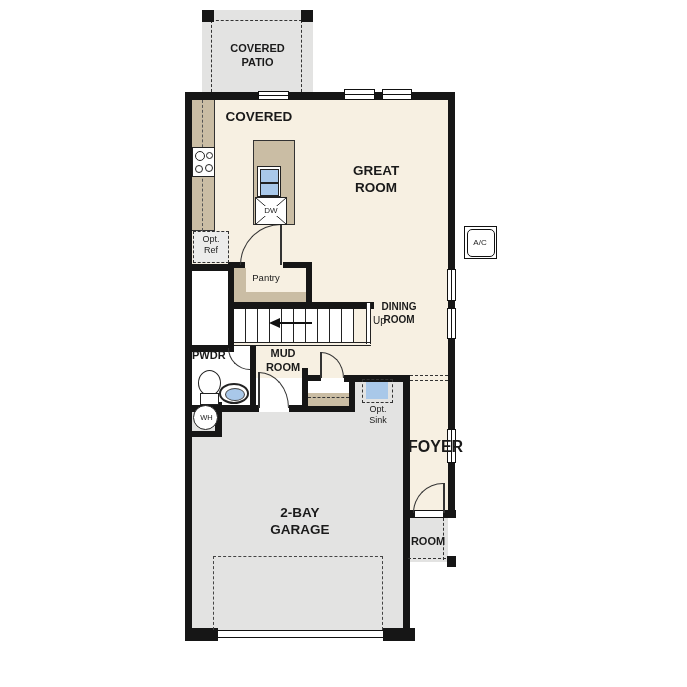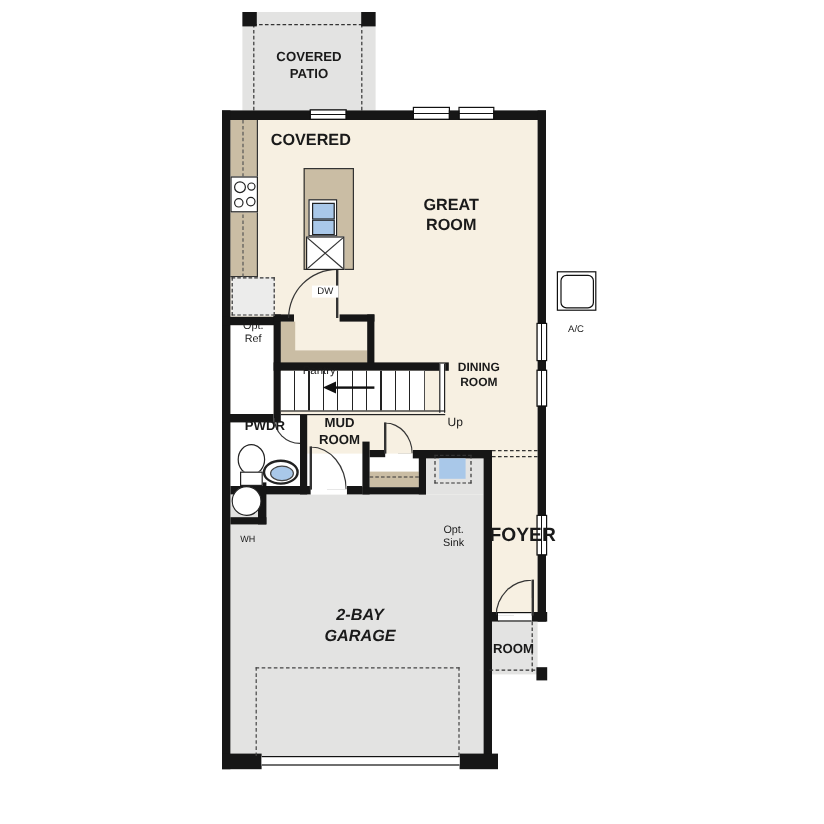--- a/index.html
+++ b/index.html
@@ -6,21 +6,21 @@
   body{width:687px;height:687px;background:#ffffff;font-family:"Liberation Sans",sans-serif;}
   .plan{position:relative;width:687px;height:687px;background:#fff;overflow:hidden;}
   .abs{position:absolute;}
   .wall{position:absolute;background:#161616;}
   .cream{background:#f7f0e2;}
   .gray{background:#e3e3e2;}
   .lgray{background:#ececeb;}
   .tan{background:#cabda4;}
   .white{background:#ffffff;}
   .lbl{position:absolute;white-space:pre-line;text-align:center;font-weight:bold;color:#1a1a1a;line-height:1.25;}
-  .sm{font-weight:normal;margin-top:32px;}
+  .sm{font-weight:normal;}
   .win-h{position:absolute;background:linear-gradient(#fff 42%,#111 42%,#111 58%,#fff 58%);border:1px solid #111;box-sizing:border-box;}
   .win-v{position:absolute;background:linear-gradient(to right,#fff 42%,#111 42%,#111 58%,#fff 58%);border:1px solid #111;box-sizing:border-box;}
   .dash{position:absolute;box-sizing:border-box;}
   .arc{position:absolute;box-sizing:border-box;border:0 solid #333;}
   .leaf{position:absolute;background:#333;}
   .fix{position:absolute;box-sizing:border-box;background:#fff;border:1.2px solid #222;}
   .treads{position:absolute;background-color:#fff;background-image:repeating-linear-gradient(to right,transparent 0,transparent 11px,#222 11px,#222 12px);}
   .arrowhead{position:absolute;width:0;height:0;border-top:5px solid transparent;border-bottom:5px solid transparent;border-right:11px solid #111;}
 </style>
 </head>
@@ -156,21 +156,21 @@
 
   <div class="dash" style="left:213px;top:556px;width:170px;height:74px;border-left:1.5px dashed #444;border-right:1.5px dashed #444;border-top:1.5px dashed #444;"></div>
   <div class="abs white" style="left:218px;top:630px;width:165px;height:8px;border-top:1.5px solid #111;border-bottom:1.5px solid #111;box-sizing:border-box;"></div>
 
   <div class="lbl" style="left:214px;top:109px;width:90px;font-size:13.5px;">COVERED</div>
   <div class="lbl" style="left:336px;top:163px;width:80px;font-size:13.5px;">GREAT
 ROOM</div>
   <div class="lbl" style="left:359px;top:301px;width:80px;font-size:10px;">DINING
 ROOM</div>
   <div class="lbl sm" style="left:234px;top:272px;width:64px;font-size:9.5px;">Pantry</div>
-  <div class="lbl" style="left:192px;top:349px;width:46px;font-size:11px;text-align:left;padding-left:12px;">PWDR</div>
+  <div class="lbl" style="left:192px;top:349px;width:46px;font-size:11px;text-align:left;padding-left:0;">PWDR</div>
   <div class="lbl" style="left:253px;top:347px;width:60px;font-size:11px;">MUD
 ROOM</div>
-  <div class="lbl" style="left:255px;top:505px;width:90px;font-size:13.5px;font-style:italic;">2-BAY
+  <div class="lbl" style="left:255px;top:505px;width:90px;font-size:13.5px;">2-BAY
 GARAGE</div>
   <div class="lbl" style="left:408px;top:437px;width:42px;font-size:16px;">FOYER</div>
   <div class="lbl" style="left:407px;top:535px;width:42px;font-size:11px;">ROOM</div>
 
 </div>
 
 </body></html>

